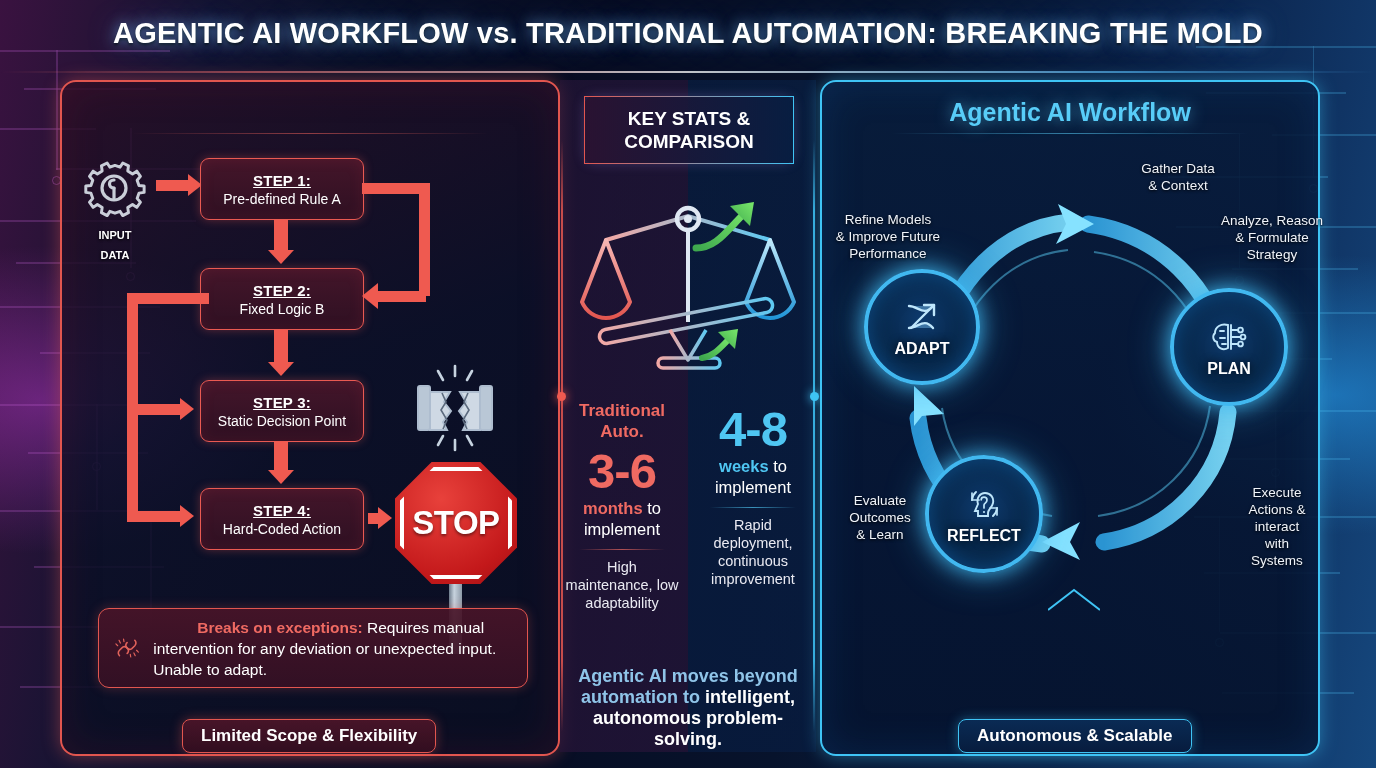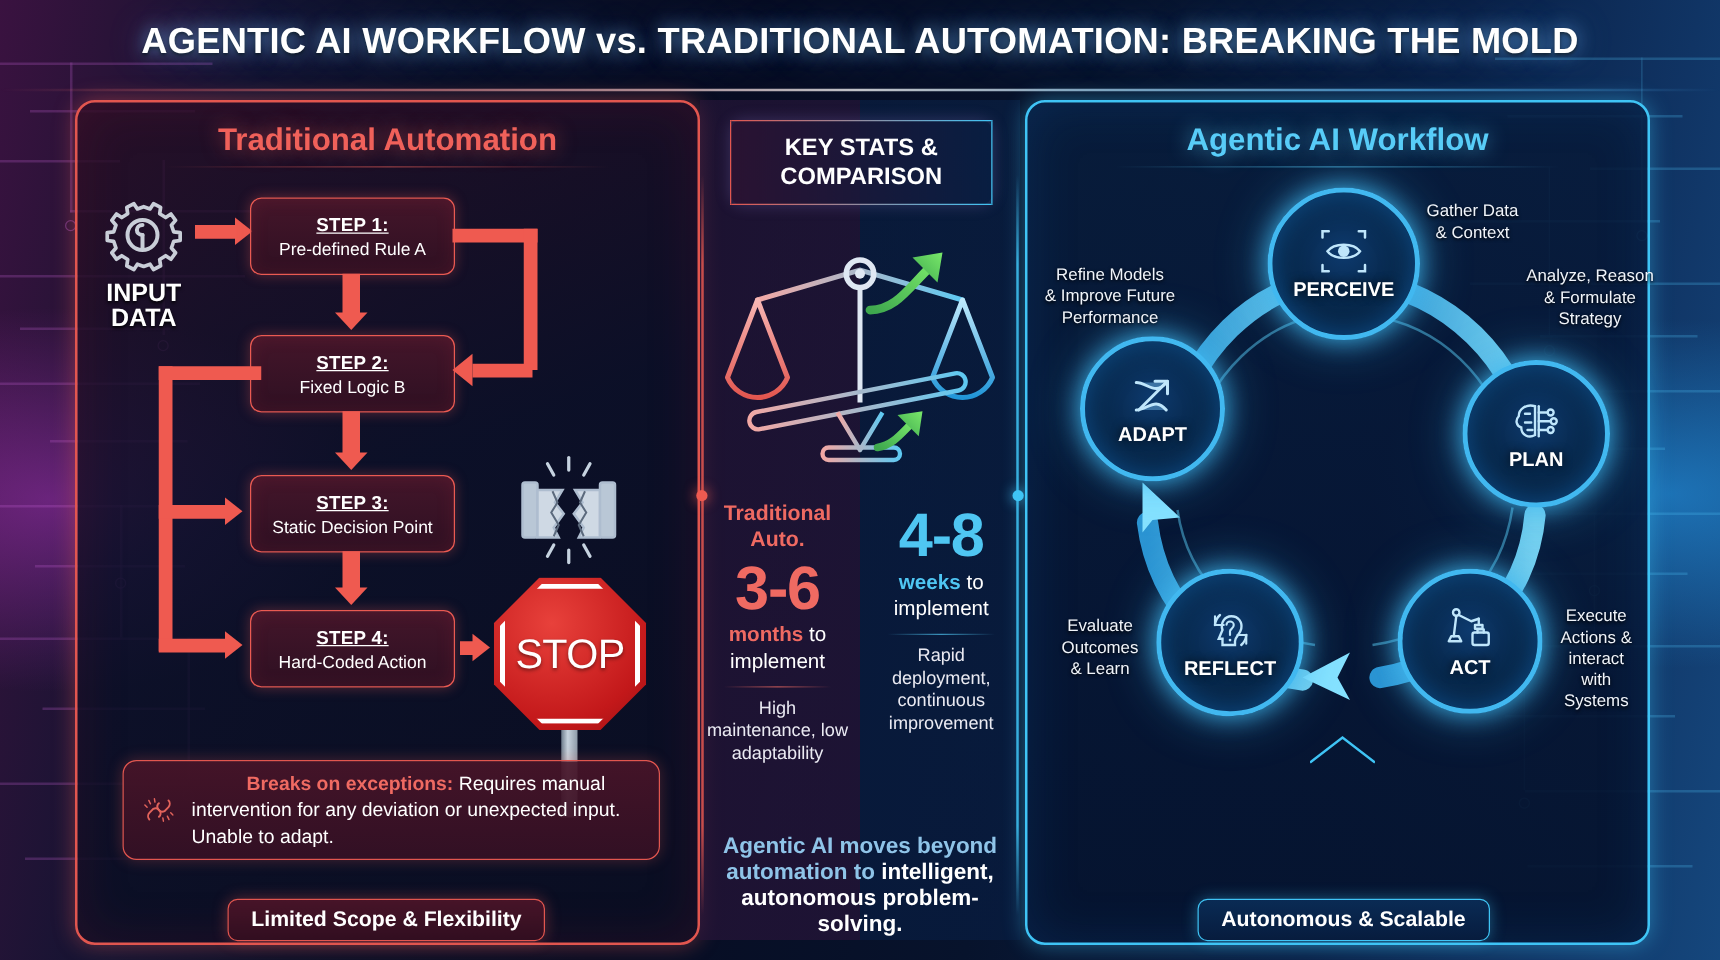--- a/index.html
+++ b/index.html
@@ -62,32 +62,32 @@
     display:flex;flex-direction:column;align-items:center;justify-content:center;color:#fff;}
   .step-box .t1{font-size:15px;font-weight:bold;letter-spacing:.2px;text-decoration:underline;}
   .step-box .t2{font-size:14px;margin-top:2px;}
   .arrow-v{position:absolute;width:14px;background:#ef5a50;}
   .arrow-head-d{position:absolute;width:0;height:0;border-left:13px solid transparent;border-right:13px solid transparent;border-top:14px solid #ef5a50;}
   .arrow-head-r{position:absolute;width:0;height:0;border-top:11px solid transparent;border-bottom:11px solid transparent;border-left:14px solid #ef5a50;}
   .arrow-head-l{position:absolute;width:0;height:0;border-top:13px solid transparent;border-bottom:13px solid transparent;border-right:16px solid #ef5a50;}
   .bar-h{position:absolute;height:11px;background:#ef5a50;}
   .bar-v{position:absolute;width:11px;background:#ef5a50;}
 
-  .input-label{position:absolute;text-align:center;color:#fff;font-size:20px;font-weight:bold;line-height:20px;
+  .input-label{position:absolute;text-align:center;color:#fff;font-size:11px;font-weight:bold;line-height:20px;
     text-shadow:0 1px 3px #000;}
 
   #stop-sign{position:absolute;left:395px;top:462px;width:122px;height:122px;}
   .stop-oct{width:122px;height:122px;background:radial-gradient(circle at 38% 30%,#e8413b,#c3181a 70%,#9e1114);
     clip-path:polygon(30% 0,70% 0,100% 30%,100% 70%,70% 100%,30% 100%,0 70%,0 30%);
     display:flex;align-items:center;justify-content:center;
     box-shadow:0 0 22px rgba(220,40,40,.5);}
   .stop-inner{width:104px;height:104px;border:4px solid #fff;
     clip-path:polygon(30% 0,70% 0,100% 30%,100% 70%,70% 100%,30% 100%,0 70%,0 30%);
     display:flex;align-items:center;justify-content:center;}
-  .stop-text{color:#fff;font-size:33px;font-weight:normal;letter-spacing:-.5px;
+  .stop-text{color:#fff;font-size:33px;font-weight:bold;letter-spacing:-.5px;
     text-shadow:0 2px 3px rgba(0,0,0,.45);}
   #stop-pole{position:absolute;left:449px;top:580px;width:13px;height:74px;
     background:linear-gradient(90deg,#6d7c8c,#c7d3de 40%,#8d9aa8);}
 
   .note-box{position:absolute;border-radius:11px;display:flex;align-items:center;gap:14px;padding:0 16px;}
   #breaks-note{left:98px;top:608px;width:396px;height:78px;
     border:1.6px solid #e2564f;background:linear-gradient(180deg,rgba(72,20,40,.92),rgba(52,16,36,.95));
     box-shadow:0 0 12px rgba(226,86,79,.3);}
   #breaks-note .txt{font-size:15.5px;line-height:21px;color:#fff;}
   #breaks-note .hl{color:#ef6a62;font-weight:bold;padding-left:44px;}
@@ -195,21 +195,20 @@
     <span class="cdot" style="right:58px;top:184px"></span>
     <span class="cdot" style="right:132px;top:276px"></span>
     <span class="cdot" style="right:96px;top:468px"></span>
     <span class="cdot" style="right:152px;top:638px"></span>
   </div>
   <div class="glowline" style="top:71px"></div>
 
   <div id="title">AGENTIC AI WORKFLOW vs. TRADITIONAL AUTOMATION: BREAKING THE MOLD</div>
 
   <div class="panel" id="left-panel">
-    <div class="panel-title" id="left-title">Traditional Automation</div>
     <div class="title-rule" id="left-rule"></div>
   </div>
 
   <svg style="position:absolute;left:80px;top:158px" width="70" height="62" viewBox="0 0 70 62">
     <g fill="none" stroke="#c9ced8" stroke-width="3.2" stroke-linejoin="round">
       <path d="M35 6 l5.5 2 3-4.6 6.2 3.2 -0.8 5.5 5.2 3.3 4.6-3.1 4 5.6 -3.6 4.2 2 5.8 5.6 0.6 0 6.9 -5.6 0.8 -2 5.7 3.6 4.2 -4 5.6 -4.6-3.1 -5.2 3.3 0.8 5.5 -6.2 3.2 -3-4.6 -5.5 2 -5.5-2 -3 4.6 -6.2-3.2 0.8-5.5 -5.2-3.3 -4.6 3.1 -4-5.6 3.6-4.2 -2-5.7 -5.6-0.8 0-6.9 5.6-0.6 2-5.8 -3.6-4.2 4-5.6 4.6 3.1 5.2-3.3 -0.8-5.5 6.2-3.2 3 4.6z" transform="scale(0.92) translate(3,2)"></path>
       <circle cx="34" cy="30" r="12"></circle>
       <path d="M34 30 l0 10" stroke-linecap="round"></path>
       <path d="M34 30 c-6 0 -6 -8 0 -8" stroke-linecap="round"></path>
     </g>
@@ -412,69 +411,38 @@
       <path d="M84 276 L84 236 L114 264 L92 266 Z"></path>
     </g>
     <g fill="none" stroke="#58c8f0" stroke-width="2" opacity="0.5">
       <path d="M120 212 C136 150 180 106 238 100"></path>
       <path d="M264 102 C322 110 366 152 378 210"></path>
       <path d="M380 256 C372 314 328 358 268 366"></path>
       <path d="M222 366 C164 358 120 314 112 258"></path>
     </g>
   </svg>
 
-  <div class="node" style="left:1014px;top:150px;width:114px;height:114px">
-    <span class="nicon">
-      <svg viewBox="0 0 40 40">
-          <g fill="none" stroke="#bfe6fb" stroke-width="2" stroke-linecap="round">
-        <path d="M3 9 V4 h5"></path>
-            <path d="M32 4 h5 v5"></path>
-            <path d="M37 31 v5 h-5"></path>
-            <path d="M8 36 H3 v-5"></path>
-        <path d="M7 20 C12 13 28 13 33 20 C28 27 12 27 7 20 Z"></path>
-        <circle cx="20" cy="20" r="4.6" fill="#bfe6fb" stroke="none"></circle>
-      </g>
-        </svg>
-    </span>
-    <span class="nlabel">PERCEIVE</span>
-  </div>
 
   <div class="node" style="left:1170px;top:288px;width:110px;height:110px">
     <span class="nicon">
       <svg viewBox="0 0 40 40">
           <g fill="none" stroke="#bfe6fb" stroke-width="1.9" stroke-linecap="round">
         <path d="M19 8 C12 6 6 10 6 16 C3 19 4 24 8 25 C8 31 14 34 19 31 Z"></path>
         <path d="M11 14 h4 M11 21 h5 M13 27 h4"></path>
         <path d="M22 8 v24"></path>
         <path d="M22 13 h7 M22 20 h9 M22 27 h7"></path>
         <circle cx="31.5" cy="13" r="2.4"></circle>
             <circle cx="34" cy="20" r="2.4"></circle>
             <circle cx="31.5" cy="27" r="2.4"></circle>
       </g>
         </svg>
     </span>
     <span class="nlabel">PLAN</span>
   </div>
 
-  <div class="node" style="left:1118px;top:455px;width:108px;height:108px">
-    <span class="nicon">
-      <svg viewBox="0 0 40 40">
-          <g fill="none" stroke="#bfe6fb" stroke-width="1.9" stroke-linecap="round" stroke-linejoin="round">
-        <circle cx="9" cy="7" r="2.6"></circle>
-        <path d="M11 9 L21 14 L27 12"></path>
-        <path d="M9 10 L7 26"></path>
-        <path d="M3 30 h10 l-2-4 H5 Z"></path>
-        <path d="M27 12 v5 M24 17 h6 v3 h-6 Z"></path>
-        <rect x="22" y="23" width="13" height="10" rx="1.6"></rect>
-        <path d="M26 23 v-2.5 h5 V23"></path>
-      </g>
-        </svg>
-    </span>
-    <span class="nlabel">ACT</span>
-  </div>
 
   <div class="node" style="left:925px;top:455px;width:110px;height:110px">
     <span class="nicon">
       <svg viewBox="0 0 40 40">
           <g fill="none" stroke="#bfe6fb" stroke-width="1.9" stroke-linecap="round">
         <path d="M14 32 v-5 h-3 l3-7 C12 14 16 9 21 9 c6 0 9 5 8 10 -1 5 -5 6 -5 10 v3 Z"></path>
         <path d="M20 24 v-3 c0-2 3-2 3-5 0-1.6-1.4-2.8-3-2.8 -1.6 0-2.8 1.2-2.8 2.6" stroke-width="1.7"></path>
         <circle cx="20" cy="28" r="1.1" fill="#bfe6fb" stroke="none"></circle>
         <path d="M8 16 a12 12 0 0 1 4-8"></path>
             <path d="M8 9 l0 7 7 0" stroke-width="1.7"></path>

